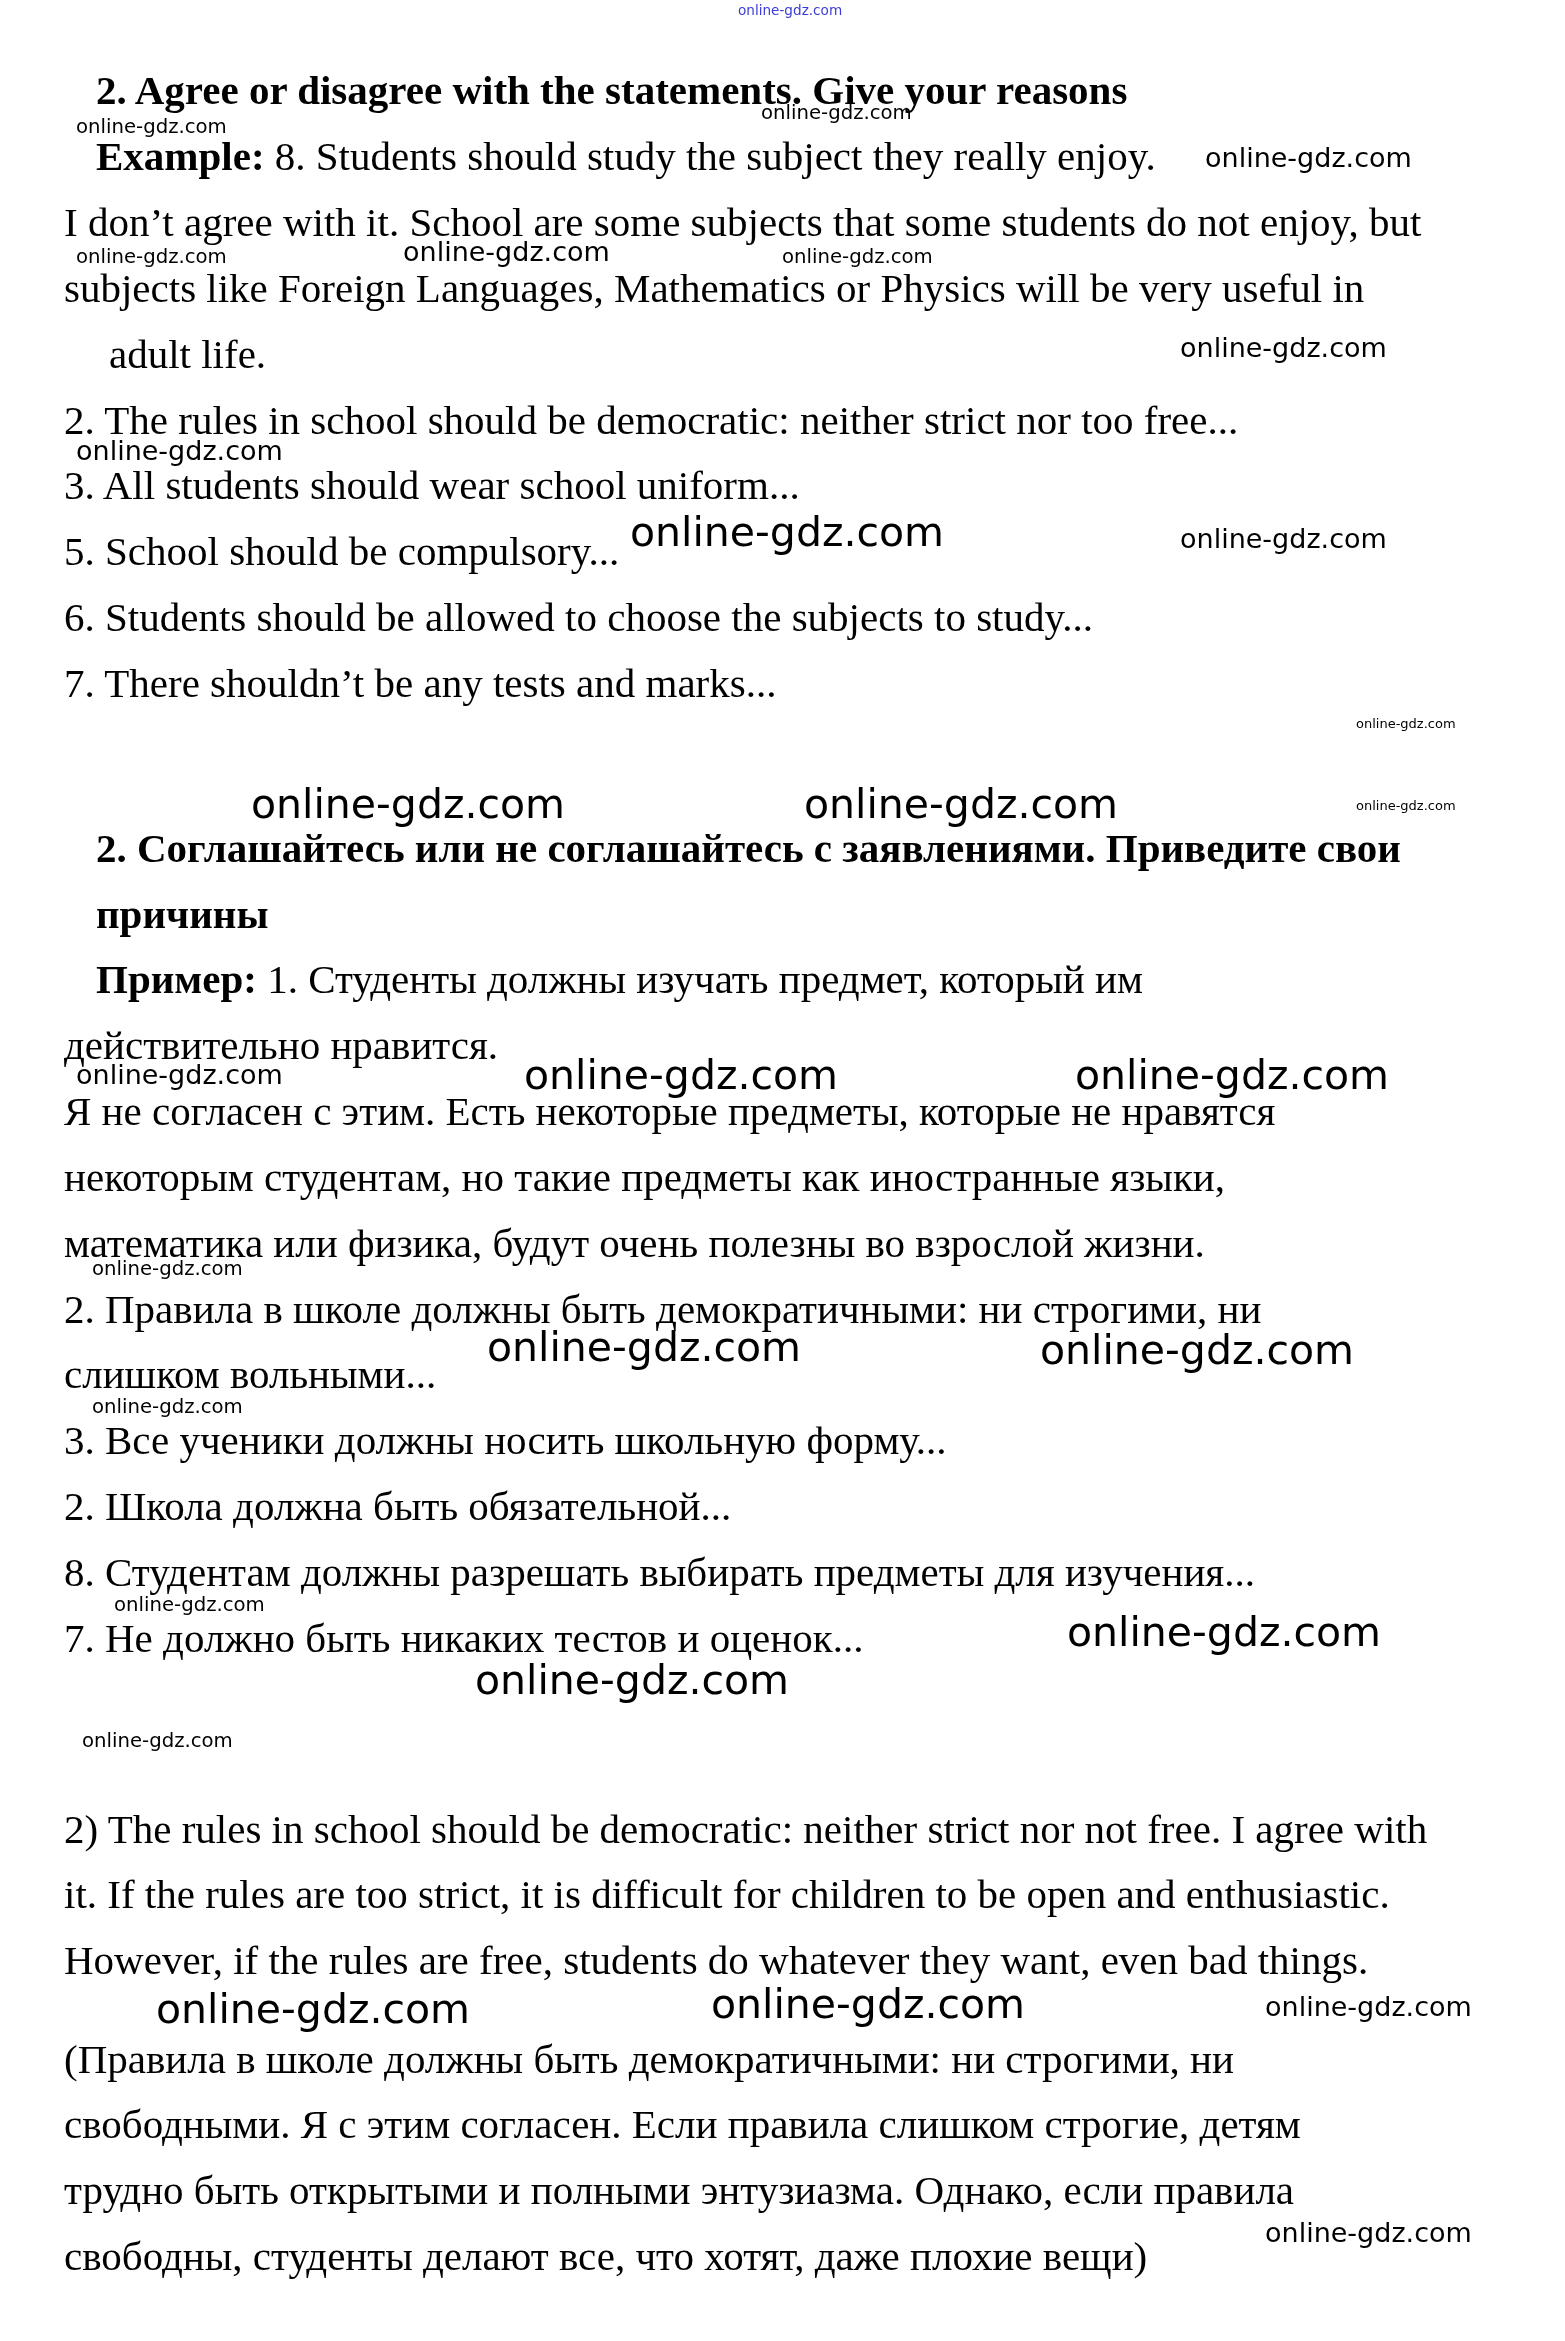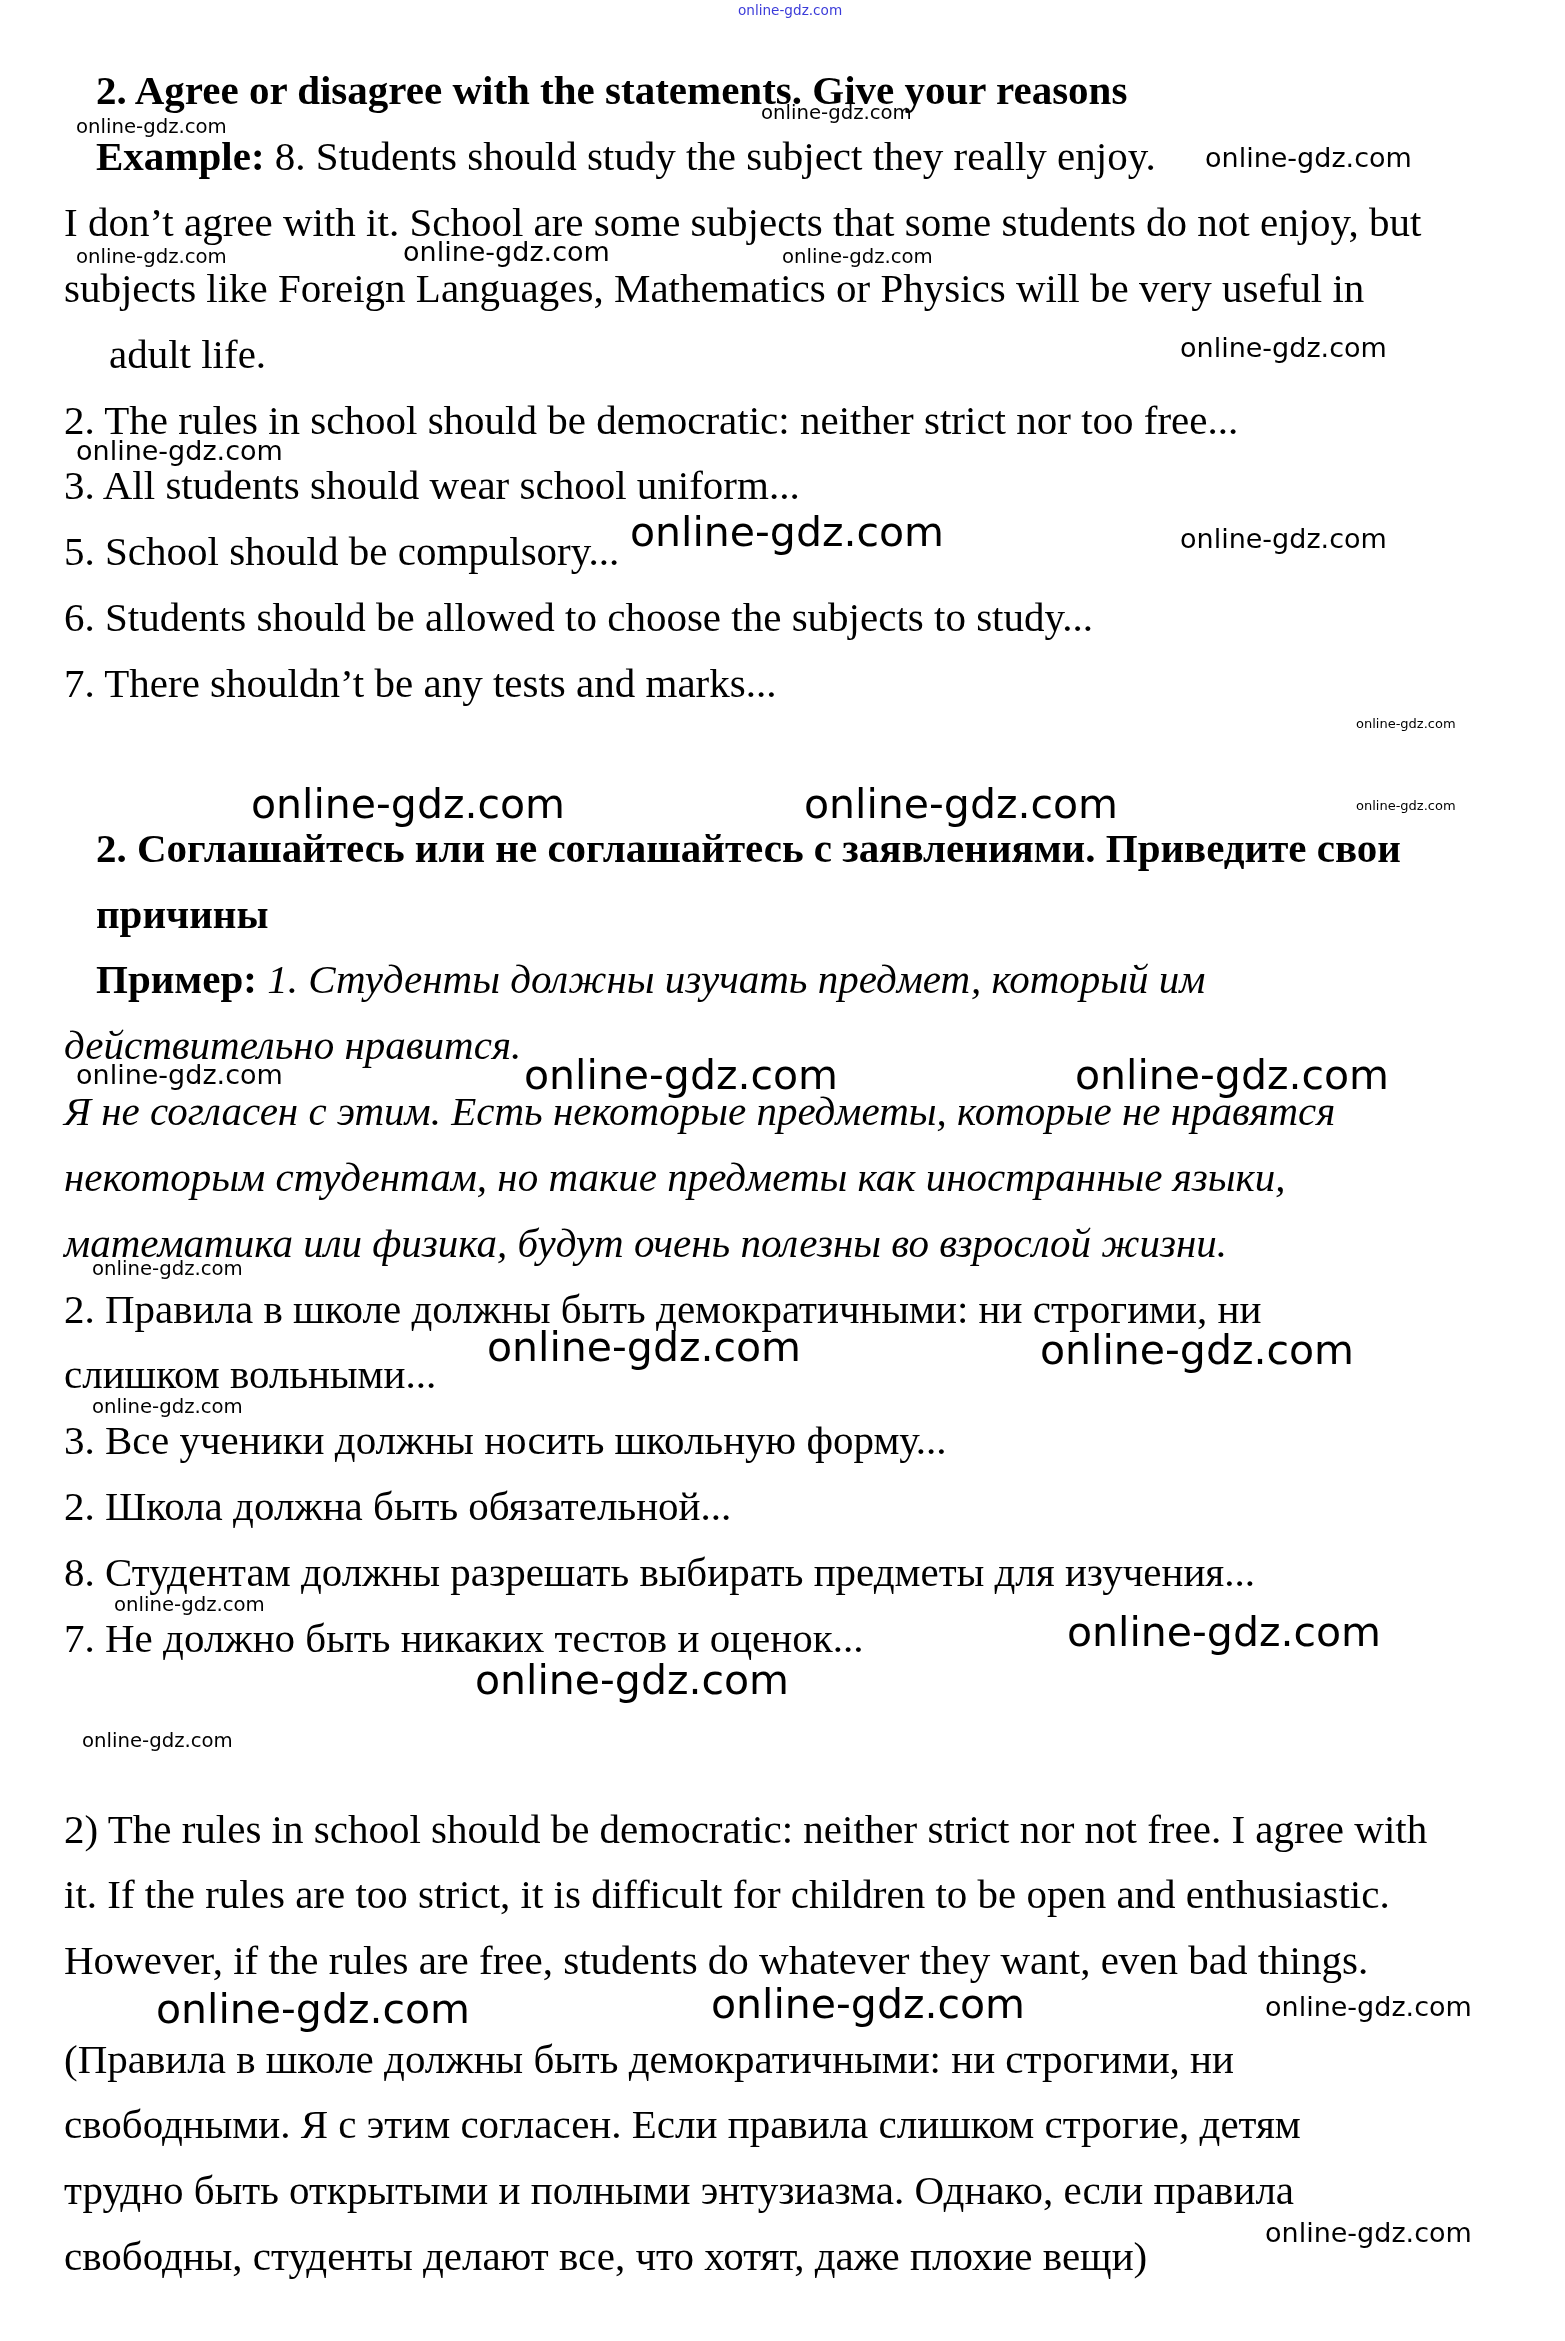--- a/index.html
+++ b/index.html
@@ -1,20 +1,20 @@
 <!DOCTYPE html>
 <html style="font-size:12px"><head>
 <meta charset="utf-8">
 <style>
   html, body { margin:0; padding:0; background:#ffffff; }
   body { width:1566px; height:2342px; position:relative; overflow:hidden; }
   .ln { position:absolute; left:64px; white-space:nowrap; color:#000;
         font-family:"Liberation Serif", serif; font-size:41px; line-height:1; }
   .b { font-weight:bold;margin-left:32px; }
-  .i { font-style:italic; }
+  .i { }
   .wm { position:absolute; white-space:nowrap; color:#000;
         font-family:"DejaVu Sans", sans-serif; line-height:1; }
   .wm-s { font-size:19.7px; }
   .wm-m { font-size:27px; }
   .wm-l { font-size:41px; }
   .wm-xs { font-size:13px; }
   .wm-top { position:absolute; left:738px; top:1.5px; font-size:13.6px; color:#3b3bd9;
         font-family:"DejaVu Sans", sans-serif; white-space:nowrap; }
 </style>
 </head>

